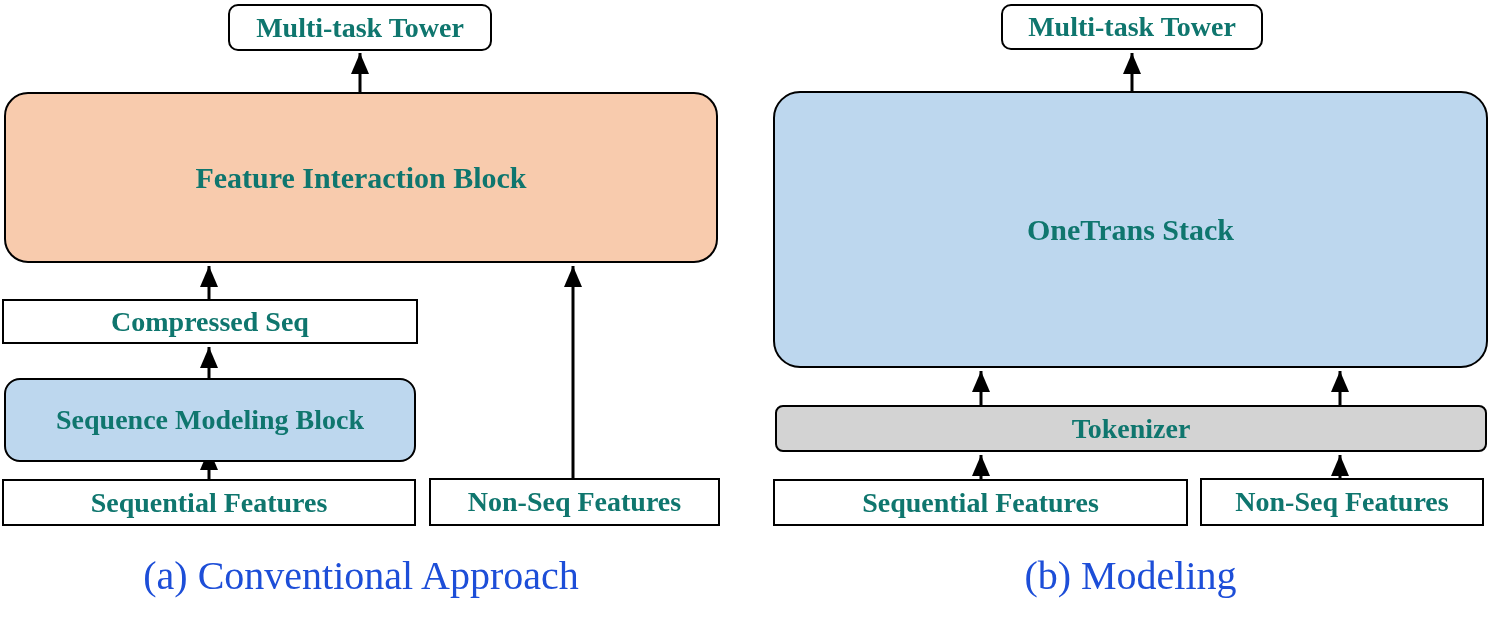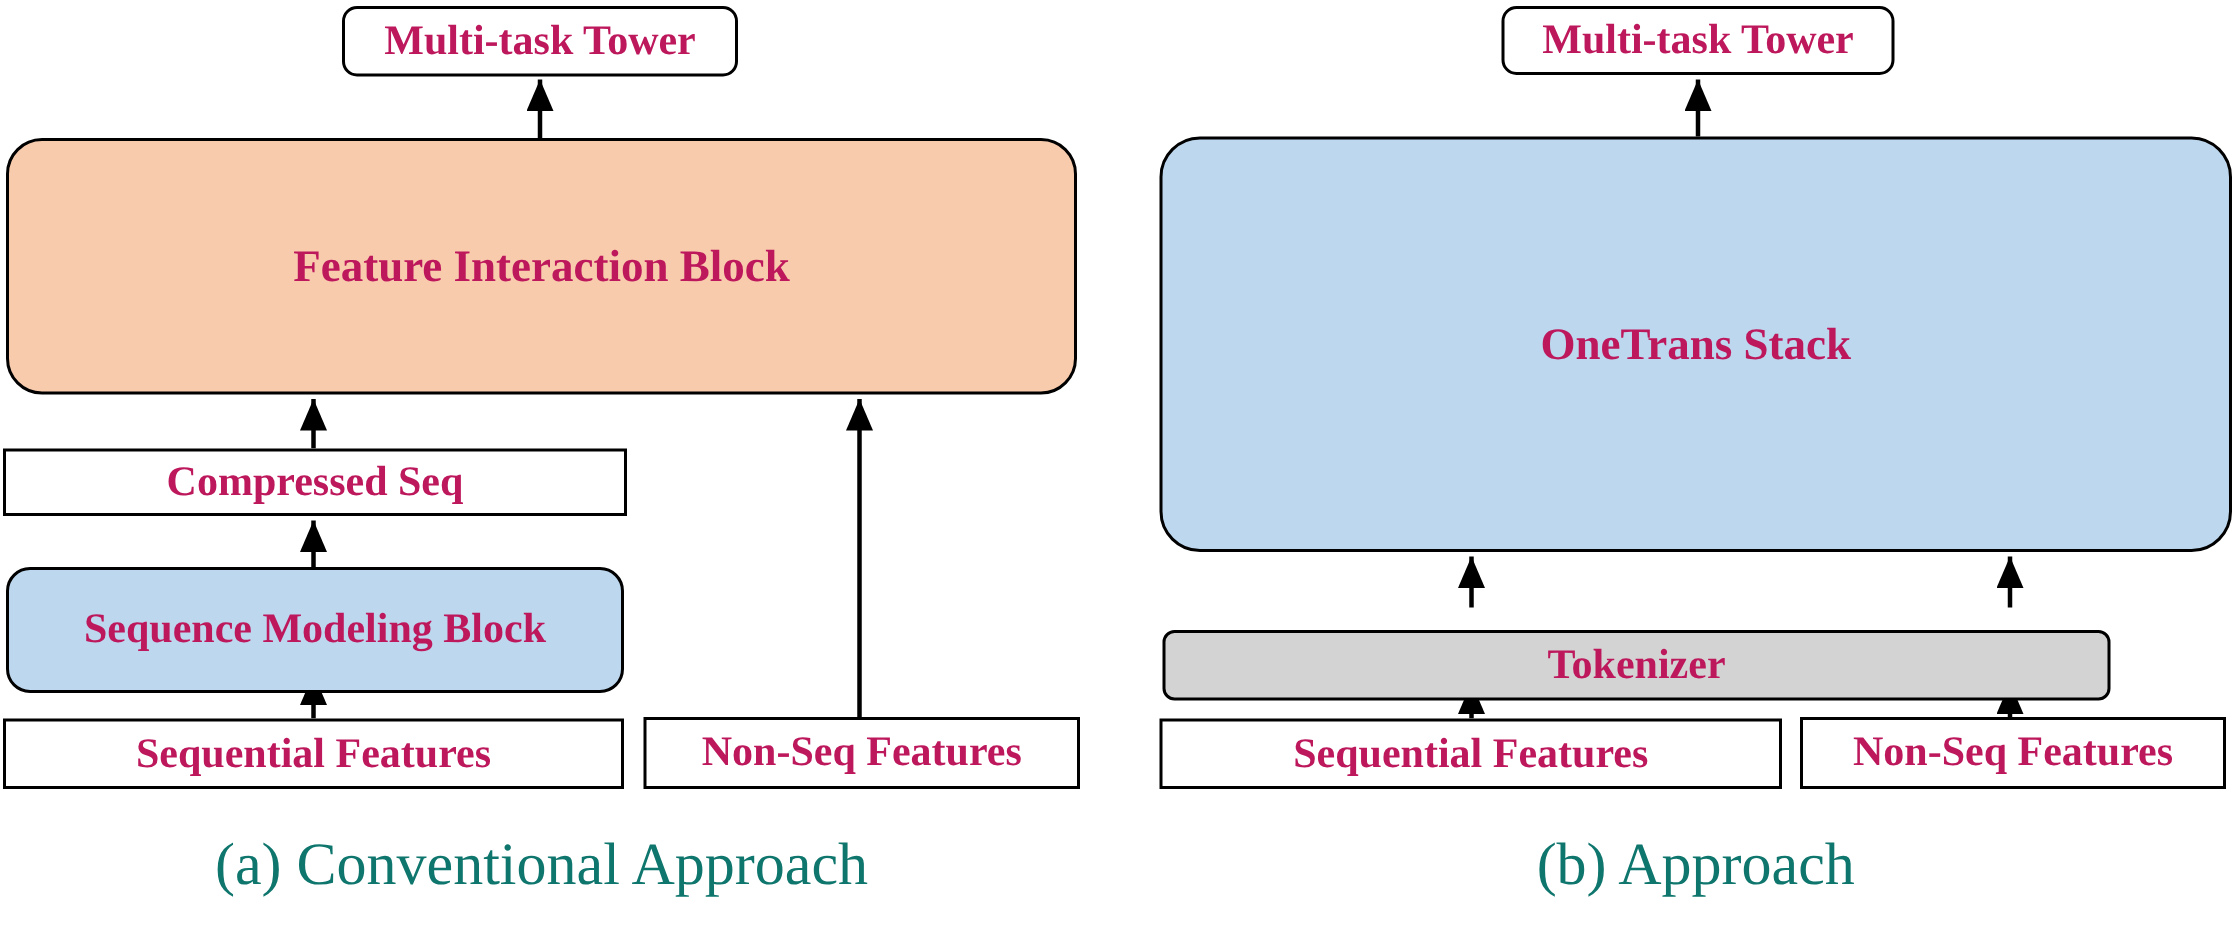--- a/index.html
+++ b/index.html
@@ -12,35 +12,35 @@
   }
   .arrows{position:absolute;left:0;top:0;width:1490px;height:619px;pointer-events:none;}
   .node{
     position:absolute;
     display:flex;align-items:center;justify-content:center;
     box-sizing:border-box;
     border:2.5px solid var(--border_black,#000);
     background:var(--box_white,#fff);
     font-weight:bold;
     font-size:28px;
-    color:#be185d;
+    color:#0f766e;
     text-align:center;
     line-height:1.05;
   }
   .rounded-sm{border-radius:10px;}
   .big-block{font-size:30px;border-width:2px;}
   .fib{background:var(--accent_orange,#F8CBAD);border-radius:24px;}
   .stack{background:var(--accent_blue,#BDD7EE);border-radius:42px;}
   .smb{background:var(--accent_blue,#BDD7EE);border-radius:16px;}
   .tokenizer{background:var(--accent_gray,#D3D3D3);border-radius:8px;border-width:2px;}
   .caption{
     position:absolute;
     font-weight:normal;
     font-size:40px;
-    color:#0f766e;
+    color:#1d4ed8;
     text-align:center;
   }
 </style>
 </head>
 <body>
 
 <div class="canvas">
 
   <svg class="arrows" viewBox="0 0 1490 619" xmlns="http://www.w3.org/2000/svg">
     <defs>
@@ -73,21 +73,21 @@
   <div class="node" style="left:2px;top:479px;width:414px;height:47px;">Sequential Features</div>
 
   <div class="node" style="left:429px;top:478px;width:291px;height:48px;">Non-Seq Features</div>
 
   <div class="caption" style="left:4px;top:552px;width:714px;">(a) Conventional Approach</div>
 
   <div class="node rounded-sm" style="left:1001px;top:4px;width:262px;height:46px;">Multi-task Tower</div>
 
   <div class="node big-block stack" style="left:773px;top:91px;width:715px;height:277px;border-radius:27px;">OneTrans Stack</div>
 
-  <div class="node tokenizer" style="left:775px;top:420px;width:632px;height:47px;">Tokenizer</div>
+  <div class="node tokenizer" style="left:775px;top:405px;width:712px;height:47px;">Tokenizer</div>
 
   <div class="node" style="left:773px;top:479px;width:415px;height:47px;">Sequential Features</div>
 
   <div class="node" style="left:1200px;top:478px;width:284px;height:48px;">Non-Seq Features</div>
 
-  <div class="caption" style="left:773px;top:552px;width:715px;">(b) Approach</div>
+  <div class="caption" style="left:773px;top:552px;width:715px;">(b) Modeling</div>
 
 </div>
 
 </body></html>

